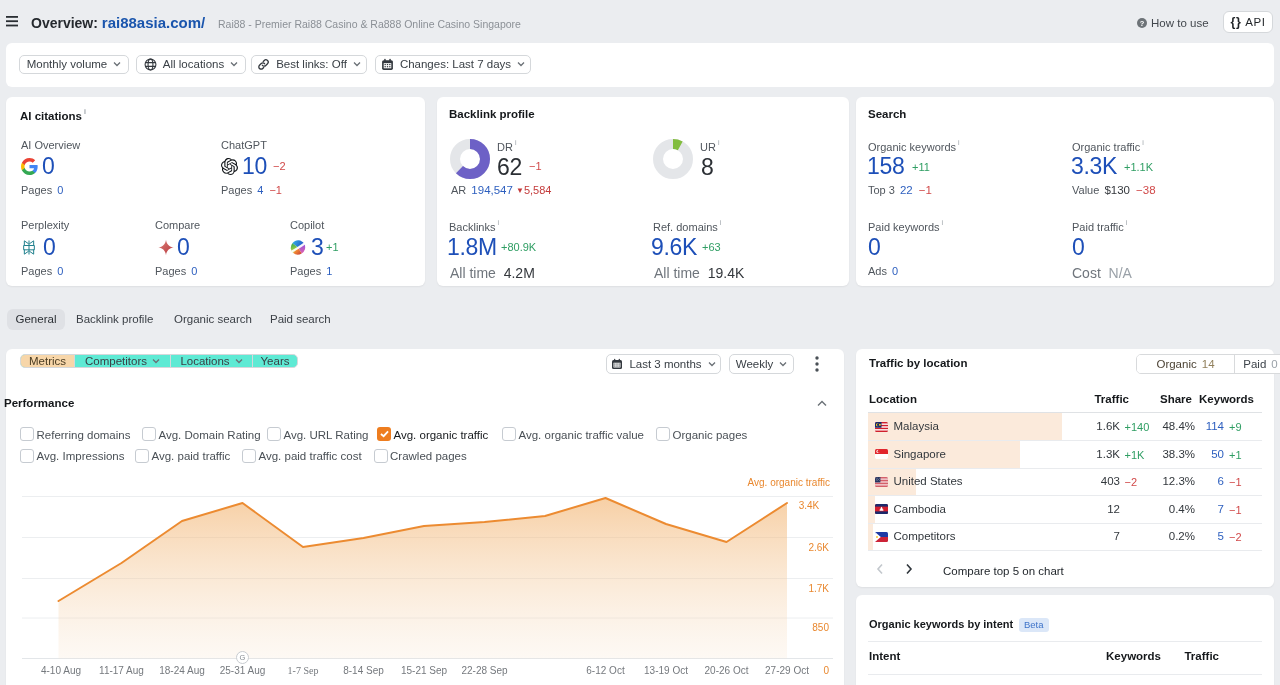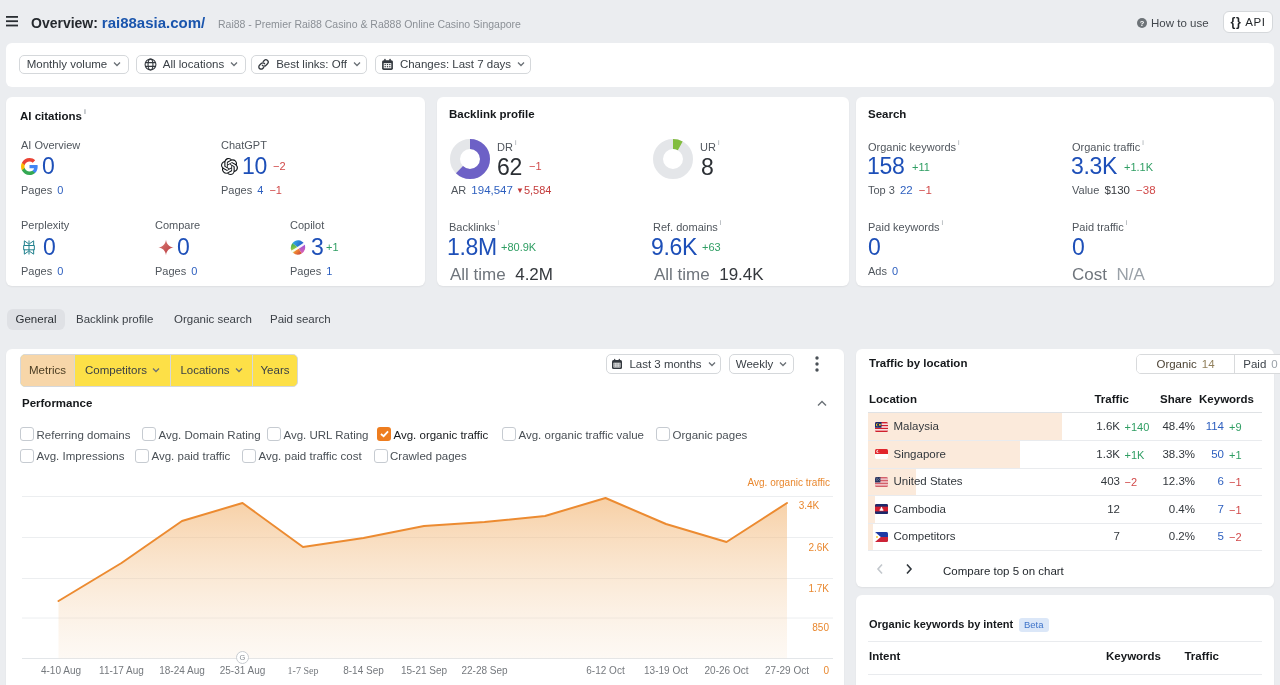--- a/index.html
+++ b/index.html
@@ -2,21 +2,21 @@
 <html><head>
 <meta charset="utf-8">
 <style>
 html,body{margin:0;padding:0;}
 svg{display:block;}
 body{width:1280px;height:685px;overflow:hidden;background:#ebedf0;font-family:"Liberation Sans",sans-serif;position:relative;-webkit-font-smoothing:antialiased;}
 .abs{position:absolute;}
 .card{position:absolute;background:#fff;border-radius:6px;box-shadow:0 1px 2px rgba(0,0,0,.06);}
 .ttl{font-size:11.5px;font-weight:bold;color:#15181b;}
 .lbl{font-size:11px;color:#50565d;}
-.sub{font-size:17px;color:#6f757c;}
+.sub{font-size:14px;color:#6f757c;}
 .subv{color:#34383d;}
 .big{font-size:23px;color:#1d4fb8;letter-spacing:-0.3px;}
 .bigd{font-size:23px;color:#2b2f34;letter-spacing:-0.3px;}
 .grn{color:#2f9e63;}
 .red{color:#d14949;}
 .blu{color:#2d5fbf;}
 .d12{font-size:11px;}
 .isup{font-size:7px;color:#9aa0a6;vertical-align:6px;margin-left:2px;}
 .btn{position:absolute;height:19.5px;border:1px solid #d5d8db;border-radius:5px;background:#fff;display:flex;align-items:center;justify-content:center;font-size:11.5px;color:#3a4046;box-sizing:border-box;gap:6px;}
 .chv{display:inline-block;width:8px;height:8px;}
@@ -214,21 +214,21 @@
 <div class="abs lbl" style="left:1072px;top:219px;">Paid traffic<span class="isup">i</span></div>
 <div class="abs big" style="left:1072px;top:234px;">0</div>
 <div class="abs sub" style="left:1072px;top:265px;">Cost&nbsp; <span style="color:#9aa1a8;">N/A</span></div>
 
 <div class="abs" style="left:7px;top:308.5px;width:58px;height:21px;background:#dfe1e5;border-radius:6px;display:flex;align-items:center;justify-content:center;font-size:11.5px;color:#2b2f34;">General</div>
 <div class="abs" style="left:76px;top:313px;font-size:11.5px;color:#3c4147;">Backlink profile</div>
 <div class="abs" style="left:174px;top:313px;font-size:11.5px;color:#3c4147;">Organic search</div>
 <div class="abs" style="left:270px;top:313px;font-size:11.5px;color:#3c4147;">Paid search</div>
 
 <div class="card" style="left:6px;top:349px;width:838px;height:336px;border-bottom-left-radius:0;border-bottom-right-radius:0;"></div>
-<div class="abs" style="left:20px;top:353.5px;height:33px;display:flex;border:1px solid #d5d8db;border-radius:5px;background:#fde047;box-sizing:border-box;overflow:hidden;">
+<div class="abs" style="left:20px;top:353.5px;height:14px;display:flex;border:1px solid #d5d8db;border-radius:5px;background:#5eead4;box-sizing:border-box;overflow:hidden;">
 <div style="width:53px;background:#f7d6a9;display:flex;align-items:center;justify-content:center;font-size:11.5px;color:#4a3c22;">Metrics</div>
 <div style="width:95px;border-left:1px solid #d5d8db;display:flex;align-items:center;justify-content:center;gap:5px;font-size:11.5px;color:#3a4046;">Competitors <svg class="chv" viewBox="0 0 8 8">
         <path d="M1 2.5 L4 5.5 L7 2.5" stroke="#6a7076" stroke-width="1.3" fill="none"></path>
       </svg></div>
 <div style="width:81px;border-left:1px solid #d5d8db;display:flex;align-items:center;justify-content:center;gap:5px;font-size:11.5px;color:#3a4046;">Locations <svg class="chv" viewBox="0 0 8 8">
         <path d="M1 2.5 L4 5.5 L7 2.5" stroke="#6a7076" stroke-width="1.3" fill="none"></path>
       </svg></div>
 <div style="width:44px;border-left:1px solid #d5d8db;display:flex;align-items:center;justify-content:center;font-size:11.5px;color:#3a4046;">Years</div>
 </div>
 <div class="btn" style="left:606px;top:353.5px;width:115px;height:20px;font-size:11.5px;"><svg width="12" height="12" viewBox="0 0 24 24">
@@ -250,21 +250,21 @@
 <div class="btn" style="left:729px;top:353.5px;width:65px;height:20px;font-size:11.5px;">Weekly <svg class="chv" viewBox="0 0 8 8">
       <path d="M1 2.5 L4 5.5 L7 2.5" stroke="#6a7076" stroke-width="1.3" fill="none"></path>
     </svg></div>
 <div class="abs" style="left:815px;top:356px;">
     <svg width="4" height="16">
       <circle cx="2" cy="2" r="1.7" fill="#4a5056"></circle>
       <circle cx="2" cy="8" r="1.7" fill="#4a5056"></circle>
       <circle cx="2" cy="14" r="1.7" fill="#4a5056"></circle>
     </svg>
   </div>
-<div class="abs ttl" style="left:22px;top:397px;">Performance</div>
+<div class="abs ttl" style="left:4px;top:397px;">Performance</div>
 <div class="abs" style="left:817px;top:400px;">
     <svg width="10" height="7" viewBox="0 0 10 7">
       <path d="M1 5.5 L5 1.5 L9 5.5" stroke="#6a7076" stroke-width="1.4" fill="none"></path>
     </svg>
   </div>
 <div class="cb" style="left:20px;top:427px;"></div>
 <div class="cbl" style="left:36.5px;top:428.5px;">Referring domains</div>
 <div class="cb" style="left:142px;top:427px;"></div>
 <div class="cbl" style="left:158.5px;top:428.5px;">Avg. Domain Rating</div>
 <div class="cb" style="left:267px;top:427px;"></div>

